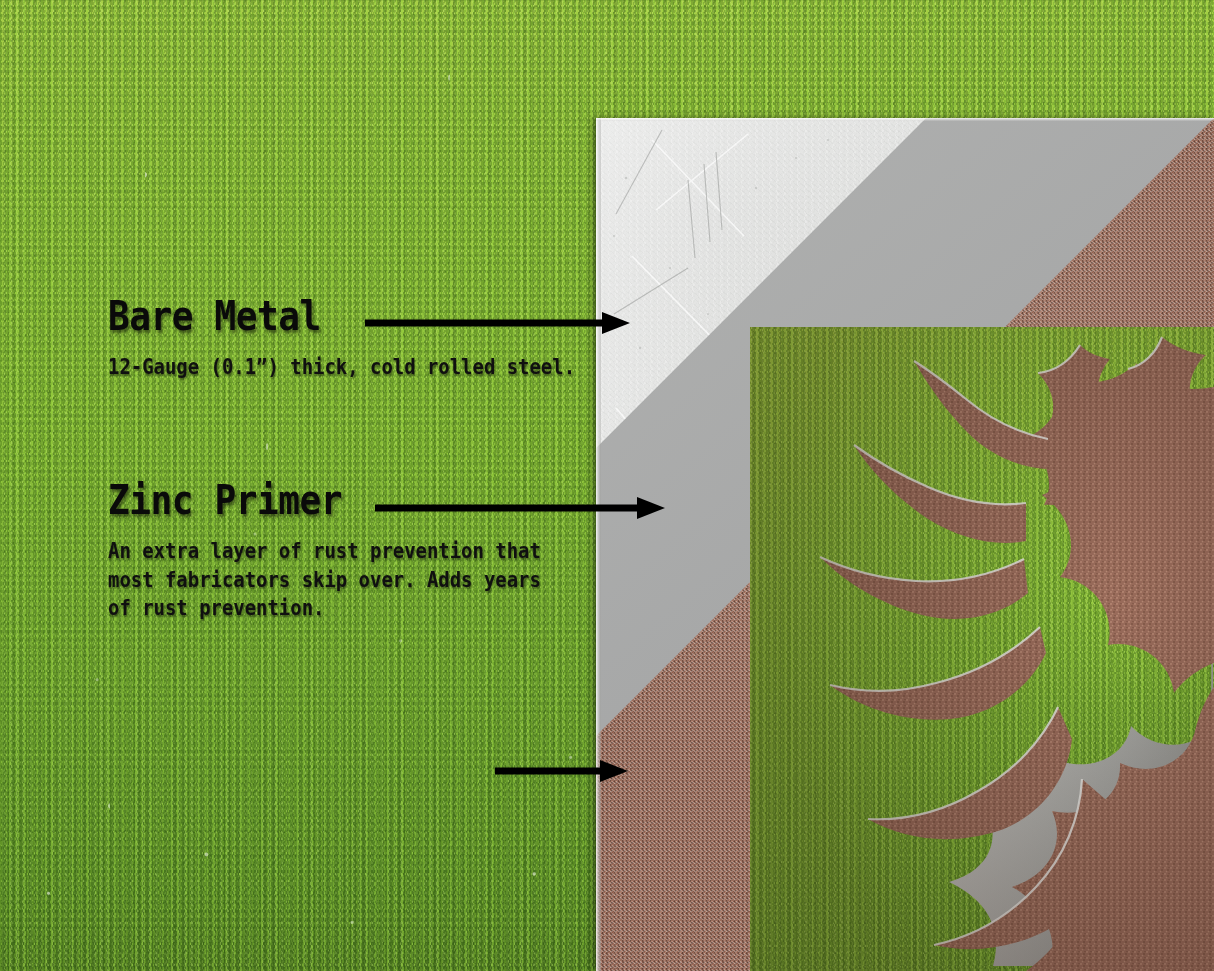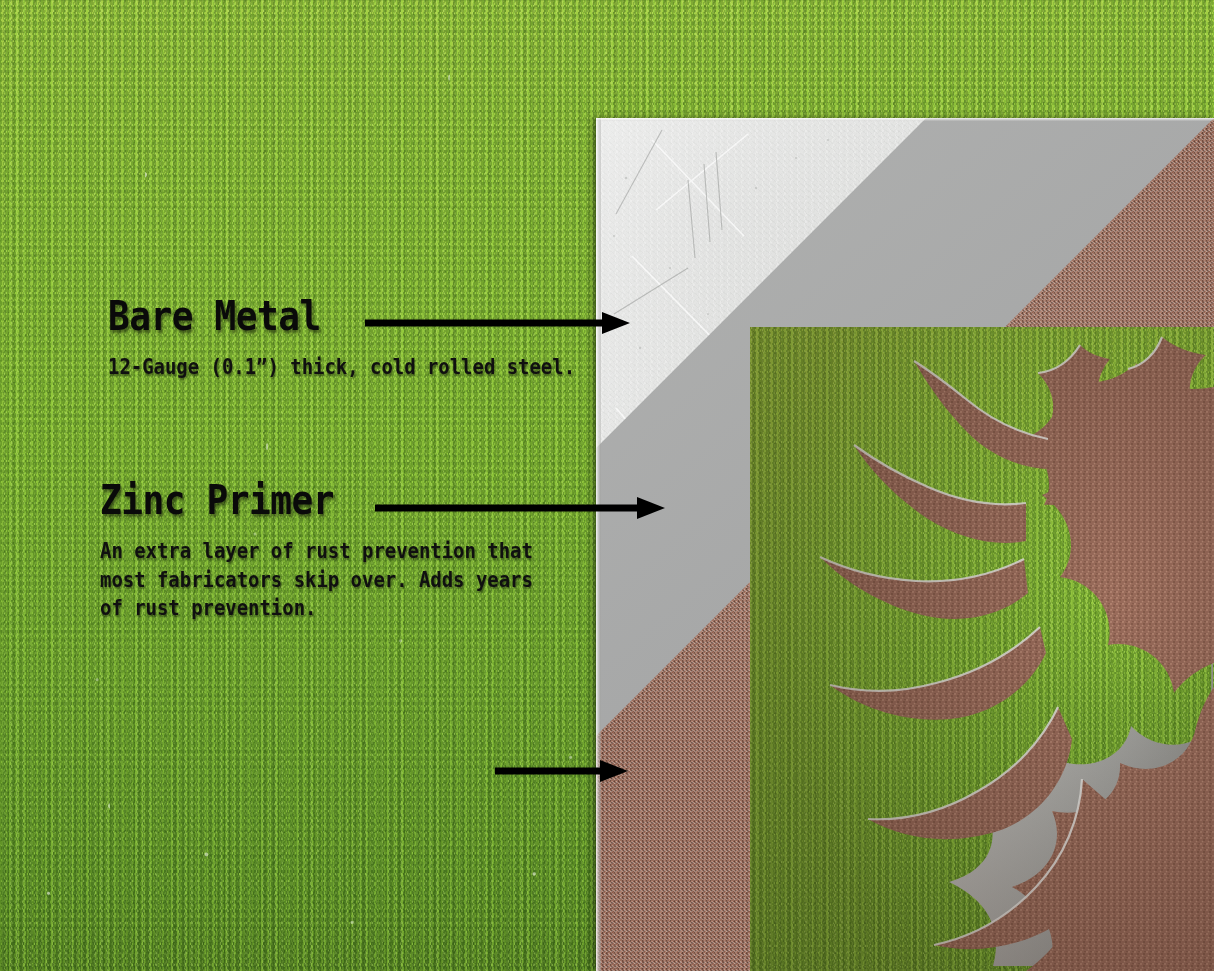--- a/index.html
+++ b/index.html
@@ -322,21 +322,21 @@
     <div class="head">Bare Metal</div>
     <div class="sub">12-Gauge (0.1”) thick, cold rolled steel.</div>
   </div>
   <div class="arrow" style="left:365px; top:310px;">
     <svg width="265" height="26" viewBox="0 0 265 26">
       <line x1="0" y1="13" x2="240" y2="13" stroke="#000" stroke-width="7"></line>
       <polygon points="237,2 265,13 237,24" fill="#000"></polygon>
     </svg>
   </div>
 
-  <div class="block b2" style="left:100px; top:480px;">
+  <div class="block b2" style="left:108px; top:480px;">
     <div class="head">Zinc Primer</div>
     <div class="sub">
       <div>An extra layer of rust prevention that</div>
       <div>most fabricators skip over. Adds years</div>
       <div>of rust prevention.</div>
     </div>
   </div>
   <div class="arrow" style="left:375px; top:495px;">
     <svg width="290" height="26" viewBox="0 0 290 26">
       <line x1="0" y1="13" x2="265" y2="13" stroke="#000" stroke-width="7"></line>

